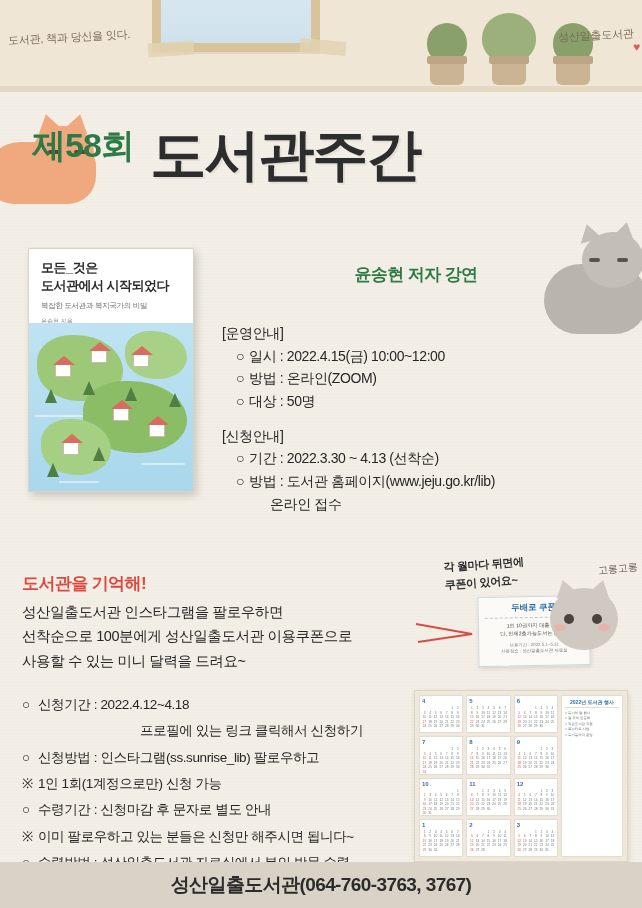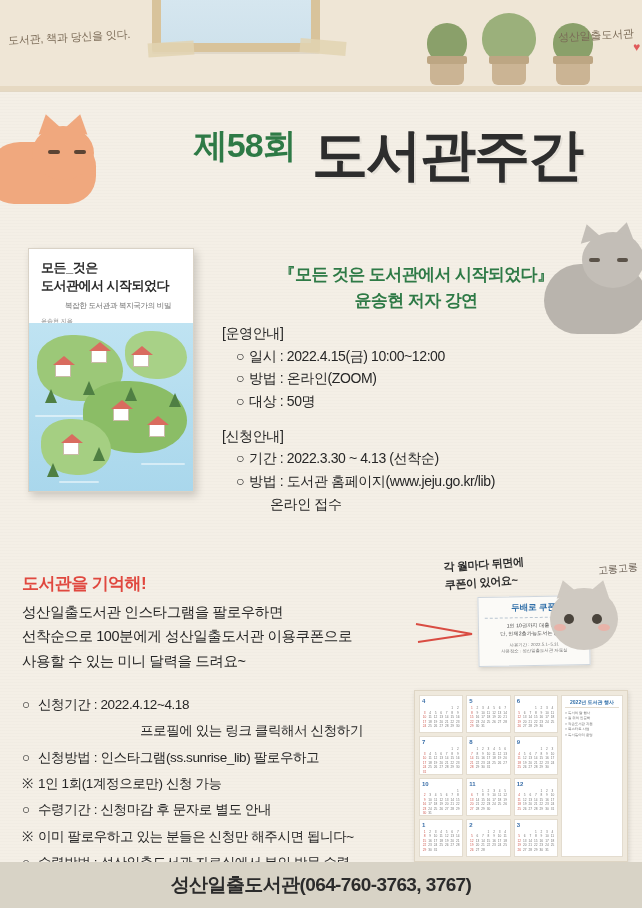--- a/index.html
+++ b/index.html
@@ -93,21 +93,21 @@
     font-size: 11px; color: #7a6a56; letter-spacing: -0.2px;
     transform: rotate(-3deg);
   }
   .heart {
     position: absolute; right: 2px; top: 40px; color: #e05a5a; font-size: 12px;
   }
 
   
   .title-wrap {
     position: absolute; top: 118px; left: 0; width: 582px;
-    text-align: right;
+    text-align: left;
     padding-left: 32px;
   }
   .title-no {
     display: inline-block;
     font-size: 34px; font-weight: bold; color: #2e7a46;
     letter-spacing: -1px;
     vertical-align: middle;
     transform: translateY(-10px);
   }
   .title-main {
@@ -230,21 +230,21 @@
   .book-top {
     height: 74px; padding: 10px 20px 0 12px;
     background: #ffffff;
   }
   .book-title {
     font-size: 13px; font-weight: bold; color: #2b2b2b; line-height: 1.35;
     letter-spacing: -0.5px;
   }
   .book-sub {
     margin-top: 7px;
-    font-size: 7.5px; color: #6d6d6d; letter-spacing: -0.3px; margin-left: 24px;
+    font-size: 7.5px; color: #6d6d6d; letter-spacing: -0.3px;
   }
   .book-author {
     margin-top: 6px; font-size: 6px; color: #8a8a8a;
   }
   .book-map {
     position: relative;
     height: 170px;
     background: linear-gradient(180deg,#bfe3f2 0%, #a9d7ec 100%);
     overflow: hidden;
   }
@@ -492,21 +492,20 @@
       <div class="tree" style="left:16px; top:66px;"></div>
       <div class="tree" style="left:54px; top:58px;"></div>
       <div class="tree" style="left:96px; top:64px;"></div>
       <div class="tree" style="left:140px; top:70px;"></div>
       <div class="tree" style="left:64px; top:124px;"></div>
       <div class="tree" style="left:18px; top:140px;"></div>
     </div>
   </div>
 
   <div class="lecture-title">
-    <span>『모든 것은 도서관에서 시작되었다』</span>
     <span class="line2">윤송현 저자 강연</span>
   </div>
 
   <div class="info-block">
     <div class="info-head">[운영안내]</div>
 
     <div class="info-item">
       <span class="bullet">○</span><span>일시</span> : <span>2022.4.15(금) 10:00~12:00</span>
     </div>
     <div class="info-item">

